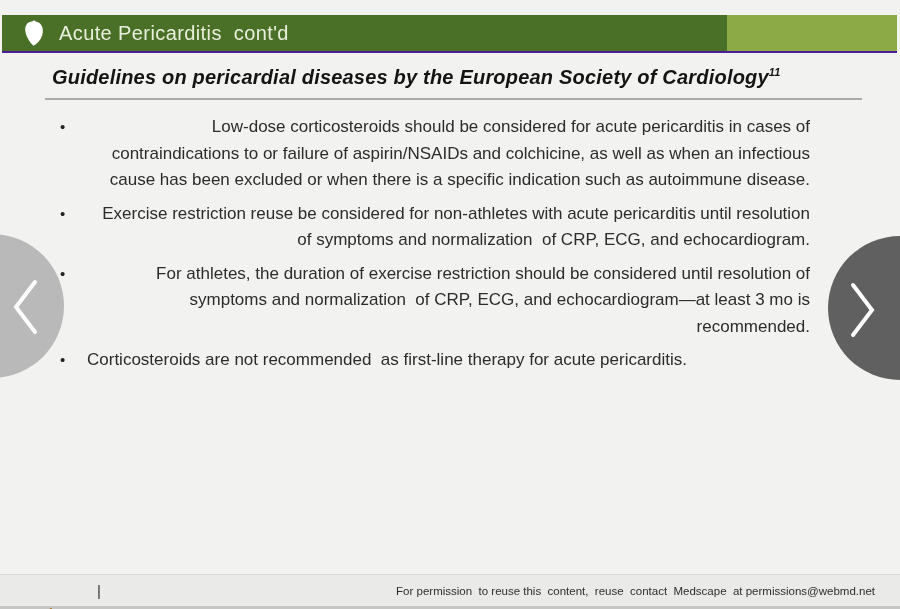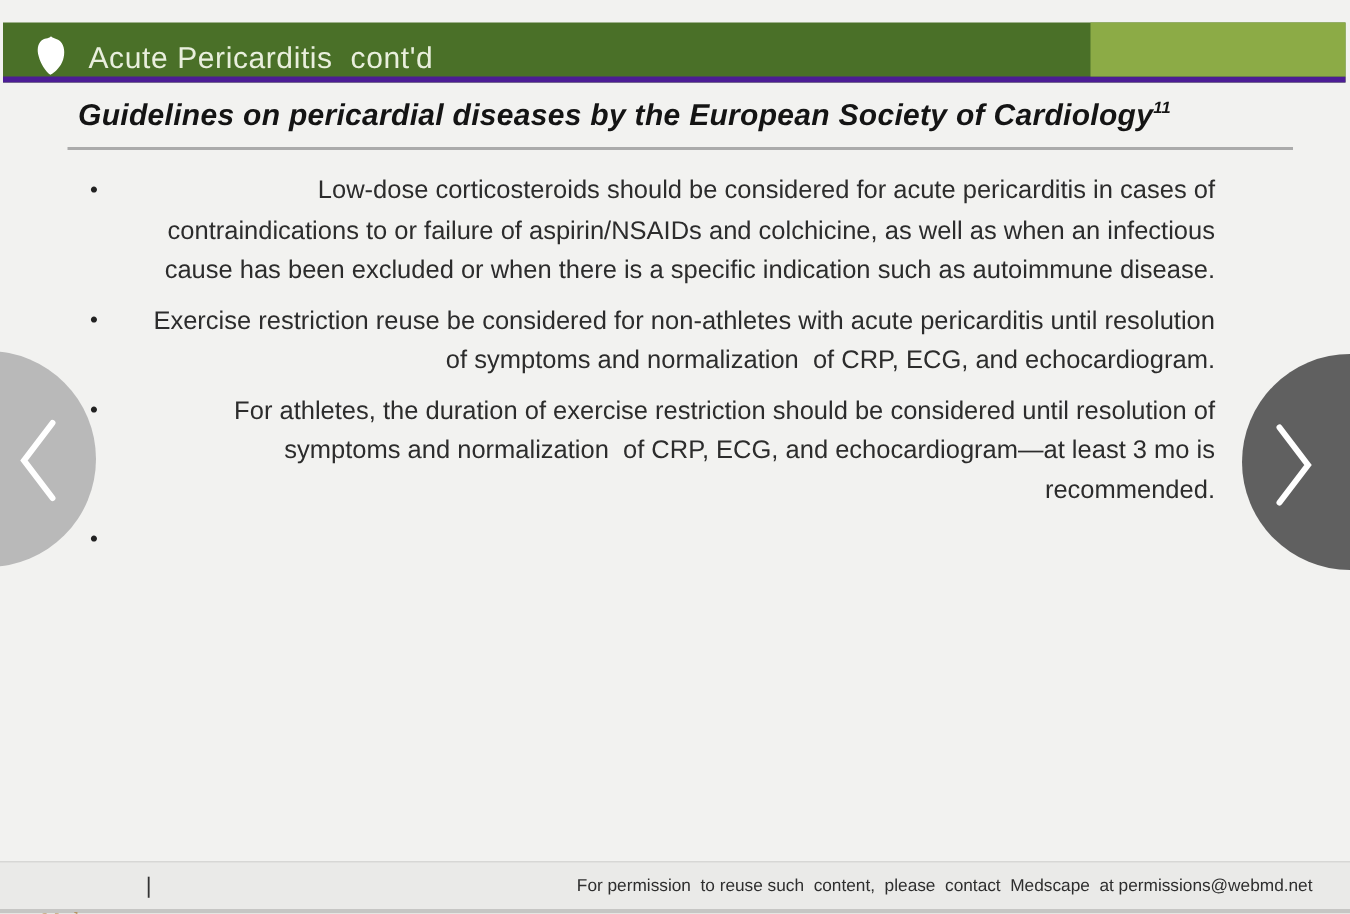--- a/index.html
+++ b/index.html
@@ -4,22 +4,22 @@
 <style>
   html,body{margin:0;padding:0;}
   body{
     width:900px;height:609px;position:relative;overflow:hidden;
     background:#f2f2f0;
     font-family:"Liberation Sans", sans-serif;
   }
   
   .header-bar{
     position:absolute;top:15px;left:2px;right:3px;height:36px;
-    background:#4a7028;border-bottom:4px solid #4c1d95;
-    display:flex;align-items:flex-end;
+    background:#4a7028;border-bottom:2px solid #4c1d95;
+    display:flex;align-items:center;
   }
   .header-accent{
     position:absolute;top:0;right:0;width:170px;height:100%;
     background:#8cab46;
   }
   .heart-icon{margin-left:20px;display:flex;align-items:center;}
   .header-title{
     color:#e9efdd;font-size:20px;margin-left:13px;letter-spacing:.4px;
     white-space:pre;
   }
@@ -96,32 +96,33 @@
   <li class="bullet-item">
     <span class="bullet-marker">•</span>
     <span class="bullet-text">Exercise restriction reuse be considered for non-athletes with acute pericarditis until resolution of symptoms and normalization  of CRP, ECG, and echocardiogram.</span>
   </li>
   <li class="bullet-item">
     <span class="bullet-marker">•</span>
     <span class="bullet-text">For athletes, the duration of exercise restriction should be considered until resolution of symptoms and normalization  of CRP, ECG, and echocardiogram—at least 3 mo is recommended.</span>
   </li>
   <li class="bullet-item">
     <span class="bullet-marker">•</span>
+    <span class="bullet-text">Corticosteroids are not recommended  as first-line therapy for acute pericarditis.</span>
   </li>
 </ul>
 
 <button class="nav-prev">
   <svg width="26" height="56" viewBox="0 0 26 56">
     <polyline points="23,3 4,28 23,53" fill="none" stroke="#ffffff" stroke-width="4" stroke-linecap="round" stroke-linejoin="miter"></polyline>
   </svg>
 </button>
 
 <button class="nav-next">
   <svg width="26" height="56" viewBox="0 0 26 56">
     <polyline points="3,3 22,28 3,53" fill="none" stroke="#ffffff" stroke-width="4" stroke-linecap="round" stroke-linejoin="miter"></polyline>
   </svg>
 </button>
 
 <div class="footer">
   <span class="footer-logo">Medscape</span>
   <span class="footer-divider">|</span>
-  <span class="footer-permission">For permission  to reuse such  content,  please  contact  Medscape  at permissions@webmd.net</span>
+  <span class="footer-permission">For permission  to reuse this  content,  reuse  contact  Medscape  at permissions@webmd.net</span>
 </div>
 
 </body></html>

